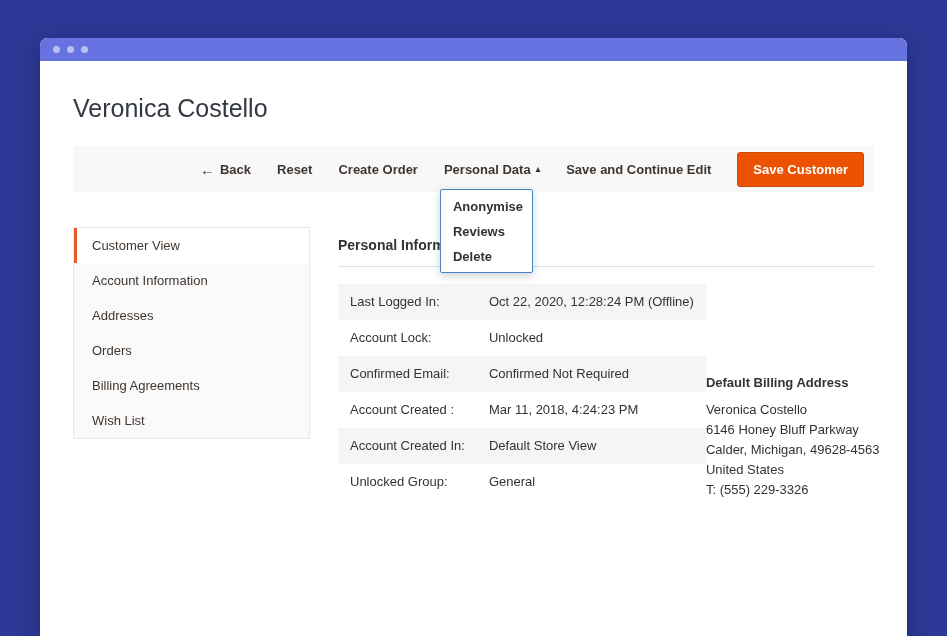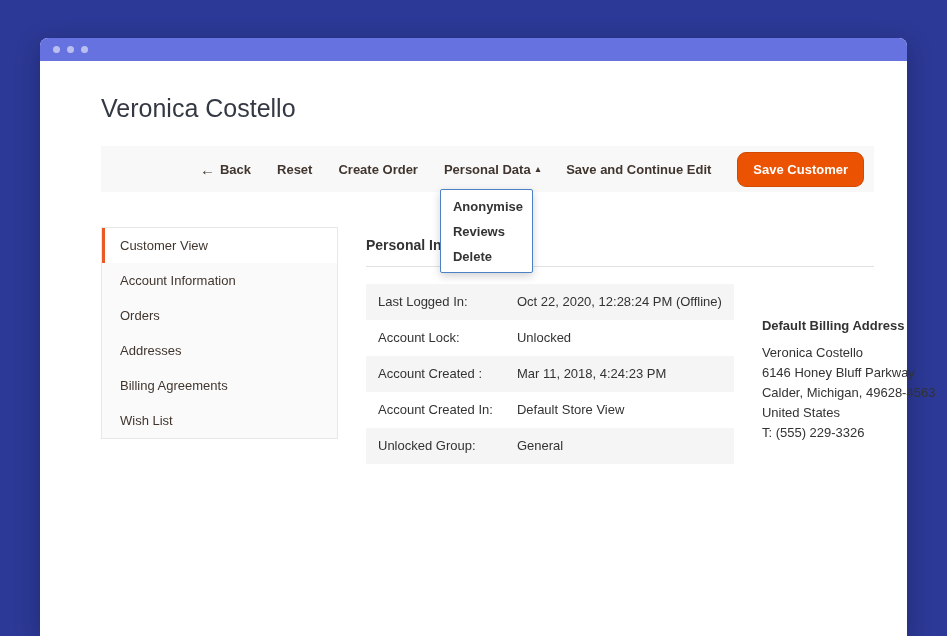--- a/index.html
+++ b/index.html
@@ -25,21 +25,21 @@
     display: flex;
     align-items: center;
     padding: 0 13px;
     gap: 7px;
   }
   .dot {
     width: 7px; height: 7px;
     border-radius: 50%;
     background: rgba(255,255,255,0.55);
   }
-  .content { padding: 0 33px; margin-left: 28px; }
+  .content { padding: 0 33px; }
   .page-title {
     margin-top: 33px;
     font-size: 25px;
     font-weight: 400;
     color: #333843;
   }
   .toolbar {
     margin-top: 23px;
     background: #f8f8f8;
     height: 46px;
@@ -117,23 +117,22 @@
   .main { flex: 1; min-width: 0; }
   .section-title {
     font-size: 14px;
     font-weight: bold;
     color: #333333;
     padding: 10px 0 13px;
     border-bottom: 1px solid #e1e1e1;
   }
   .main-row {
     display: flex;
-    gap: 28px;
     padding-top: 17px;
-    align-items: center;
+    align-items: flex-end;
   }
   table.info {
     flex: 1;
     border-collapse: collapse;
     font-size: 13px;
     color: #333333;
   }
   table.info td {
     padding: 10px 12px;
     vertical-align: top;
@@ -153,21 +152,21 @@
     font-size: 13px;
     font-weight: bold;
     margin-bottom: 10px;
     color: #333333;
   }
   .addr-line { line-height: 20px; }
   .save-btn {
     background: #eb5202;
     color: #ffffff;
     border: 1px solid #d04a02;
-    border-radius: 9px;
+    border-radius: 3px;
     font-family: "Liberation Sans", sans-serif;
     font-size: 13px;
     font-weight: bold;
     padding: 9px 15px;
     cursor: pointer;
     white-space: nowrap;
   }
 </style>
 </head>
 <body>
@@ -201,39 +200,43 @@
         </span>
         <span class="tb-item">Save and Continue Edit</span>
         <button class="save-btn">Save Customer</button>
       </div>
 
       <div class="body-row">
         <aside class="sidebar">
           <ul class="sb-list">
             <li class="active">Customer View</li>
             <li>Account Information</li>
+            <li>Addresses</li>
             <li>Orders</li>
-            <li>Addresses</li>
             <li>Billing Agreements</li>
             <li>Wish List</li>
           </ul>
         </aside>
 
         <main class="main">
           <h2 class="section-title">Personal Information</h2>
           <div class="main-row">
             <table class="info">
               <tbody>
                 <tr>
                   <td class="lbl">Last Logged In:</td>
                   <td class="val">Oct 22, 2020, 12:28:24 PM (Offline)</td>
                 </tr>
                 <tr>
                   <td class="lbl">Account Lock:</td>
                   <td class="val">Unlocked</td>
+                </tr>
+                <tr>
+                  <td class="lbl">Confirmed Email:</td>
+                  <td class="val">Confirmed Not Required</td>
                 </tr>
                 <tr>
                   <td class="lbl">Account Created :</td>
                   <td class="val">Mar 11, 2018, 4:24:23 PM</td>
                 </tr>
                 <tr>
                   <td class="lbl">Account Created In:</td>
                   <td class="val">Default Store View</td>
                 </tr>
                 <tr>

